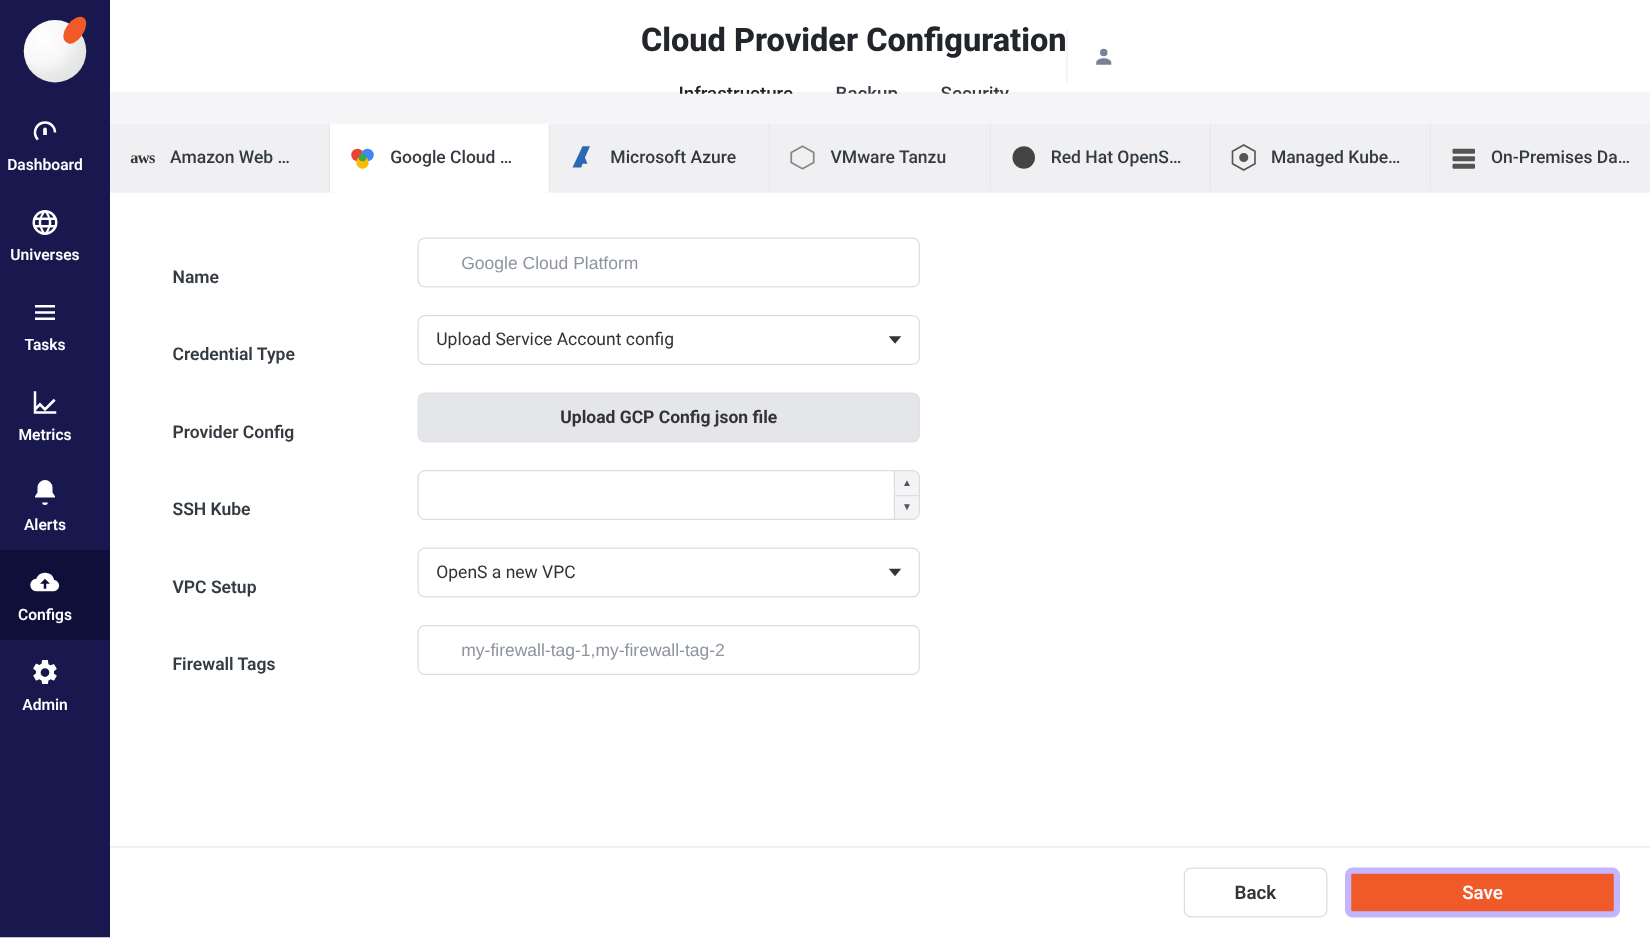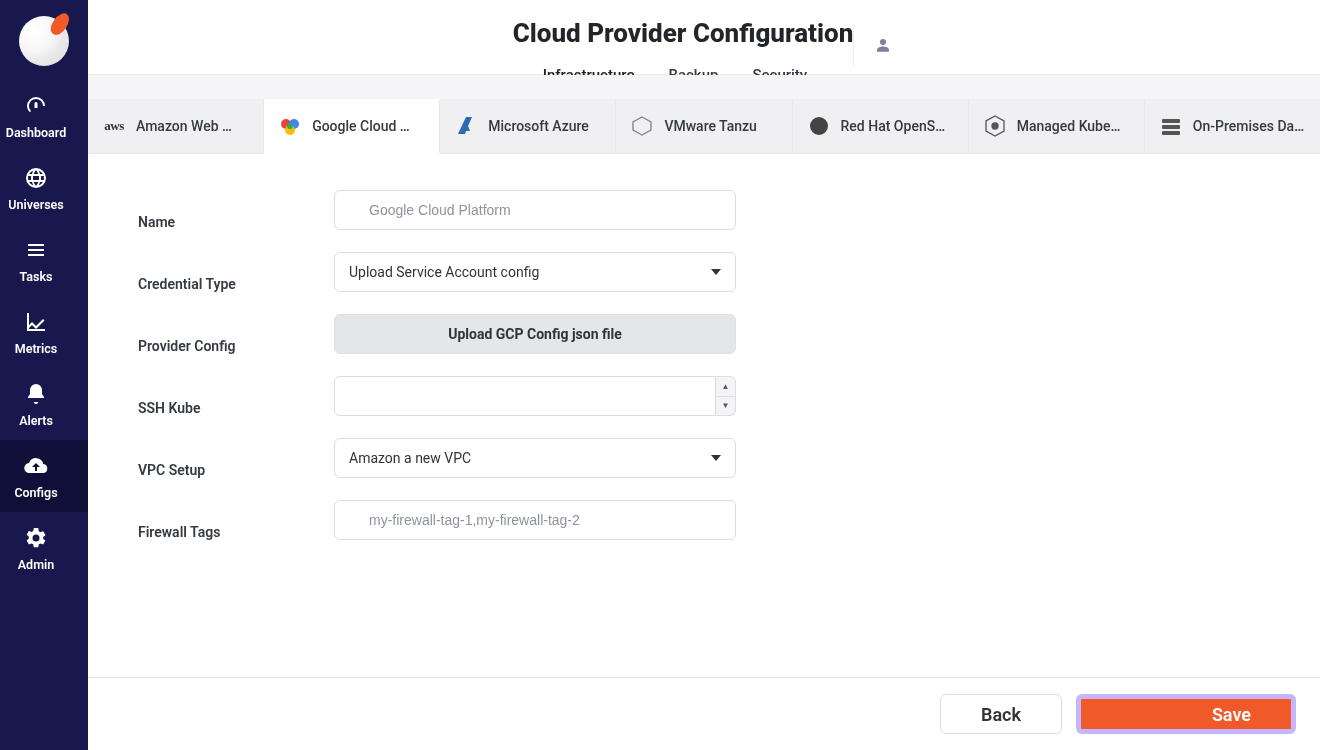--- a/index.html
+++ b/index.html
@@ -52,21 +52,21 @@
   .numwrap .numinput{ flex:1; border-top-right-radius:0; border-bottom-right-radius:0; }
   .spinners{ width:20px; display:flex; flex-direction:column; border:1px solid #dcdde1; border-left:0; border-top-right-radius:6px; border-bottom-right-radius:6px; background:#f4f4f6;}
   .spin{ flex:1; display:flex; align-items:center; justify-content:center; cursor:pointer; font-size:8px; color:#555;}
   .spin:first-child{border-bottom:1px solid #dcdde1;}
 
   .toggle { width:52px; height:26px; background:#333a41; border-radius:13px; position:relative; cursor:pointer;}
   .toggle .knob{ position:absolute; width:20px; height:20px; background:#fff; border-radius:50%; top:3px; left:3px;}
   .toggle .x{ position:absolute; right:10px; top:3px; color:#fff; font-size:13px; font-weight:bold;}
 
   .footer { border-top:1px solid #e7e7ea; padding:16px 24px; display:flex; justify-content:flex-end; gap:14px; background:#fff;}
-  .btn { height:40px; padding:0 40px; border-radius:6px; font-size:18px; font-weight:600; cursor:pointer; display:flex; align-items:center; justify-content:flex-end; min-width:110px;}
+  .btn { height:40px; padding:0 40px; border-radius:6px; font-size:15px; font-weight:600; cursor:pointer; display:flex; align-items:center; justify-content:center; min-width:110px;}
   .btn.secondary{ background:#fff; border:1px solid #dcdde1; color:#333;}
   .btn.primary{ background:#f05a28; border:5px solid #c4b5fd; color:#fff; min-width:220px;}
 
   
   .ic-aws{ font-family: Georgia, serif; font-size:13px; font-weight:bold; color:#333; letter-spacing:-0.5px;}
   .ic-azure svg{fill:#2b6ab3;}
   .ic-rh svg{fill:#444;}
 </style>
 </head>
 <body>
@@ -227,21 +227,21 @@
             </div>
             <div class="spinners">
               <div class="spin">▲</div>
               <div class="spin">▼</div>
             </div>
           </div>
         </div>
         <div class="row">
           <label class="fl">VPC Setup</label>
           <div class="select">
-            <span>Amazon a new VPC</span>
+            <span>OpenS a new VPC</span>
             <span class="caret"></span>
           </div>
         </div>
         <div class="row">
           <label class="fl">Firewall Tags</label>
           <div class="input">
             <input type="text" placeholder="my-firewall-tag-1,my-firewall-tag-2" style="">
           </div>
         </div>
       </div>

